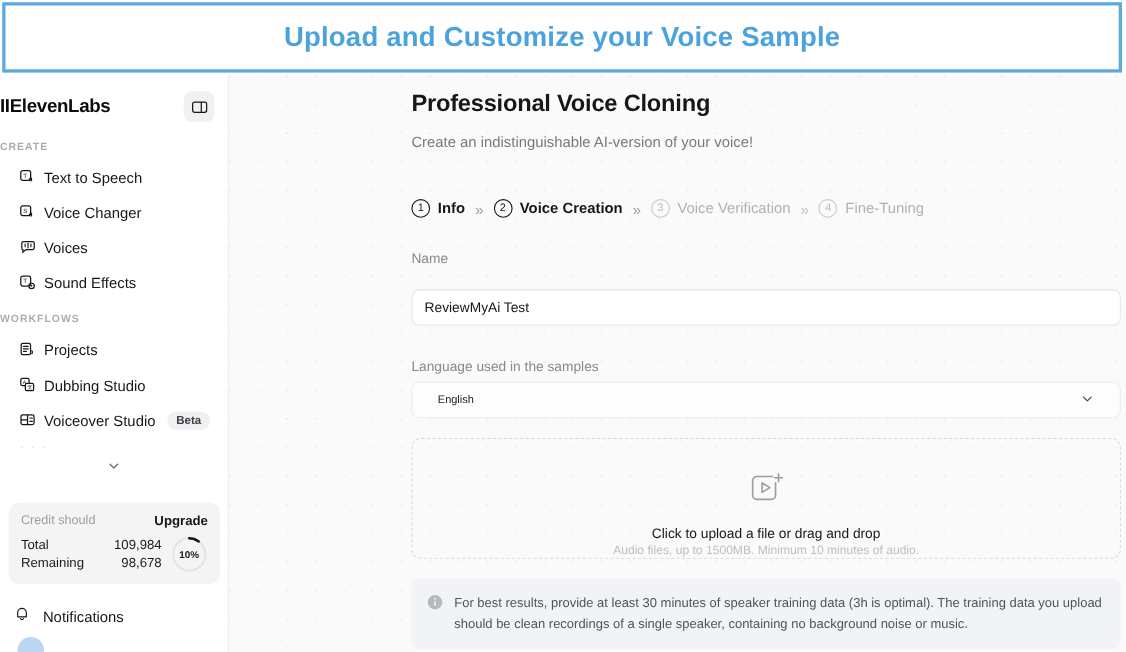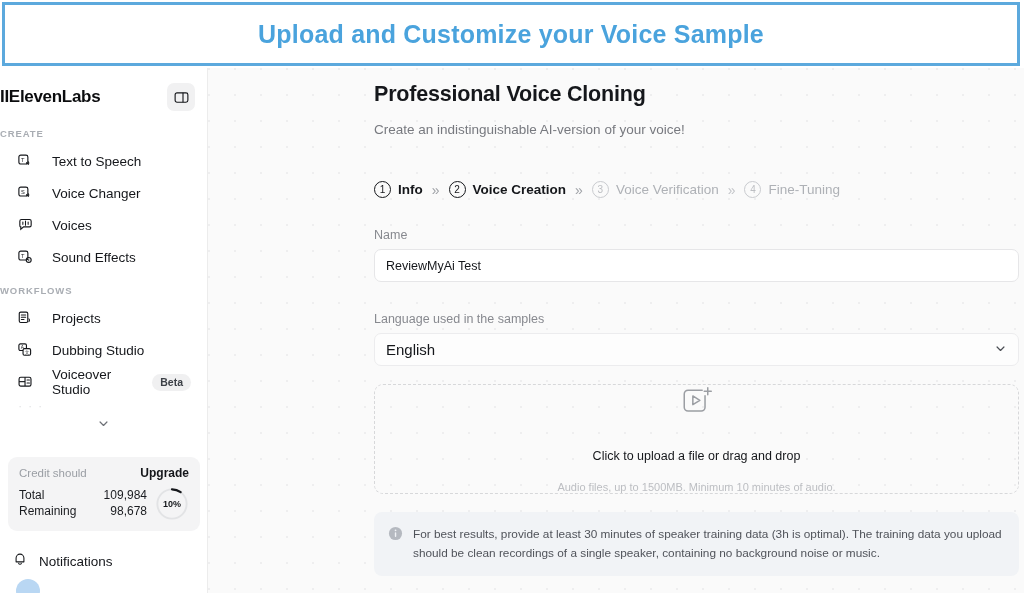--- a/index.html
+++ b/index.html
@@ -52,21 +52,21 @@
     width: 28px; height: 28px; border-radius: 7px;
     background: #f1f1f2;
     display: flex; align-items: center; justify-content: center;
   }
   .sec-label {
     font-size: 9.5px; letter-spacing: .9px; color: #a9adb3;
     font-weight: bold; margin: 12px 0 6px 0; text-transform: uppercase;
   }
   .sec-label.first { margin-left: -12px; }
   .nav-item {
-    display: flex; align-items: center; gap: 17px;
+    display: flex; align-items: center; gap: 5px;
     height: 32px; border-radius: 7px; padding: 0 4px;
     color: #14161a; font-size: 13.5px;
   }
   .nav-item .ico { width: 19px; height: 19px; flex: 0 0 19px;
     display: flex; align-items: center; justify-content: center; }
   .nav-label { font-size: 13.5px; color: #15171b; }
   .beta {
     margin-left: auto; font-size: 10.5px; font-weight: bold; color: #3c4047;
     background: #f0f0f1; border-radius: 9px; padding: 2.5px 8px;
   }
@@ -124,37 +124,37 @@
   .step .slab { font-size: 13.5px; color: #15171b; }
   .step.active .slab { font-weight: bold; }
   .step.done .slab { font-weight: bold; }
   .step.todo .num { border-color: #c9cbcf; color: #bcbec2; }
   .step.todo .slab { color: #aeb1b6; }
   .sep { color: #9fa2a7; font-size: 14px; }
   .step.todo + .sep, .sep.dim { color: #c3c5c9; }
 
   .field-label { font-size: 12.5px; color: #87898f; margin-top: 30px; }
   .text-input {
-    margin-top: 7px; width: 645px; height: 33px;
+    margin-top: 21px; width: 645px; height: 33px;
     background: #fff; border: 1px solid #e6e6e8; border-radius: 7px;
     display: flex; align-items: center; padding: 0 11px;
     font-size: 12.5px; color: #15171b;
   }
   .select-input {
     margin-top: 7px; width: 645px; height: 33px;
     background: #fdfdfd; border: 1px solid #ececee; border-radius: 7px;
-    display: flex; align-items: center; padding: 0 11px;
-    font-size: 15px; color: #15171b;
+    display: flex; align-items: center; padding: 0 23px;
+    font-size: 10px; color: #15171b;
   }
   .select-input .chev { margin-left: auto; }
 
   .dropzone {
     margin-top: 18px; width: 645px; height: 110px;
     border: 1.4px dashed #d7d8da; border-radius: 9px;
-    display: flex; flex-direction: column; align-items: center; justify-content: space-between;
+    display: flex; flex-direction: column; align-items: center; justify-content: flex-end;
     gap: 3px;
   }
   .dz-main { font-size: 12.5px; color: #15171b; margin-top: 8px; }
   .dz-sub { font-size: 11px; color: #bcbec2; }
 
   .info-box {
     margin-top: 18px; width: 645px; min-height: 60px;
     background: #f1f3f6; border-radius: 8px;
     display: flex; gap: 10px; padding: 13px 14px;
   }

